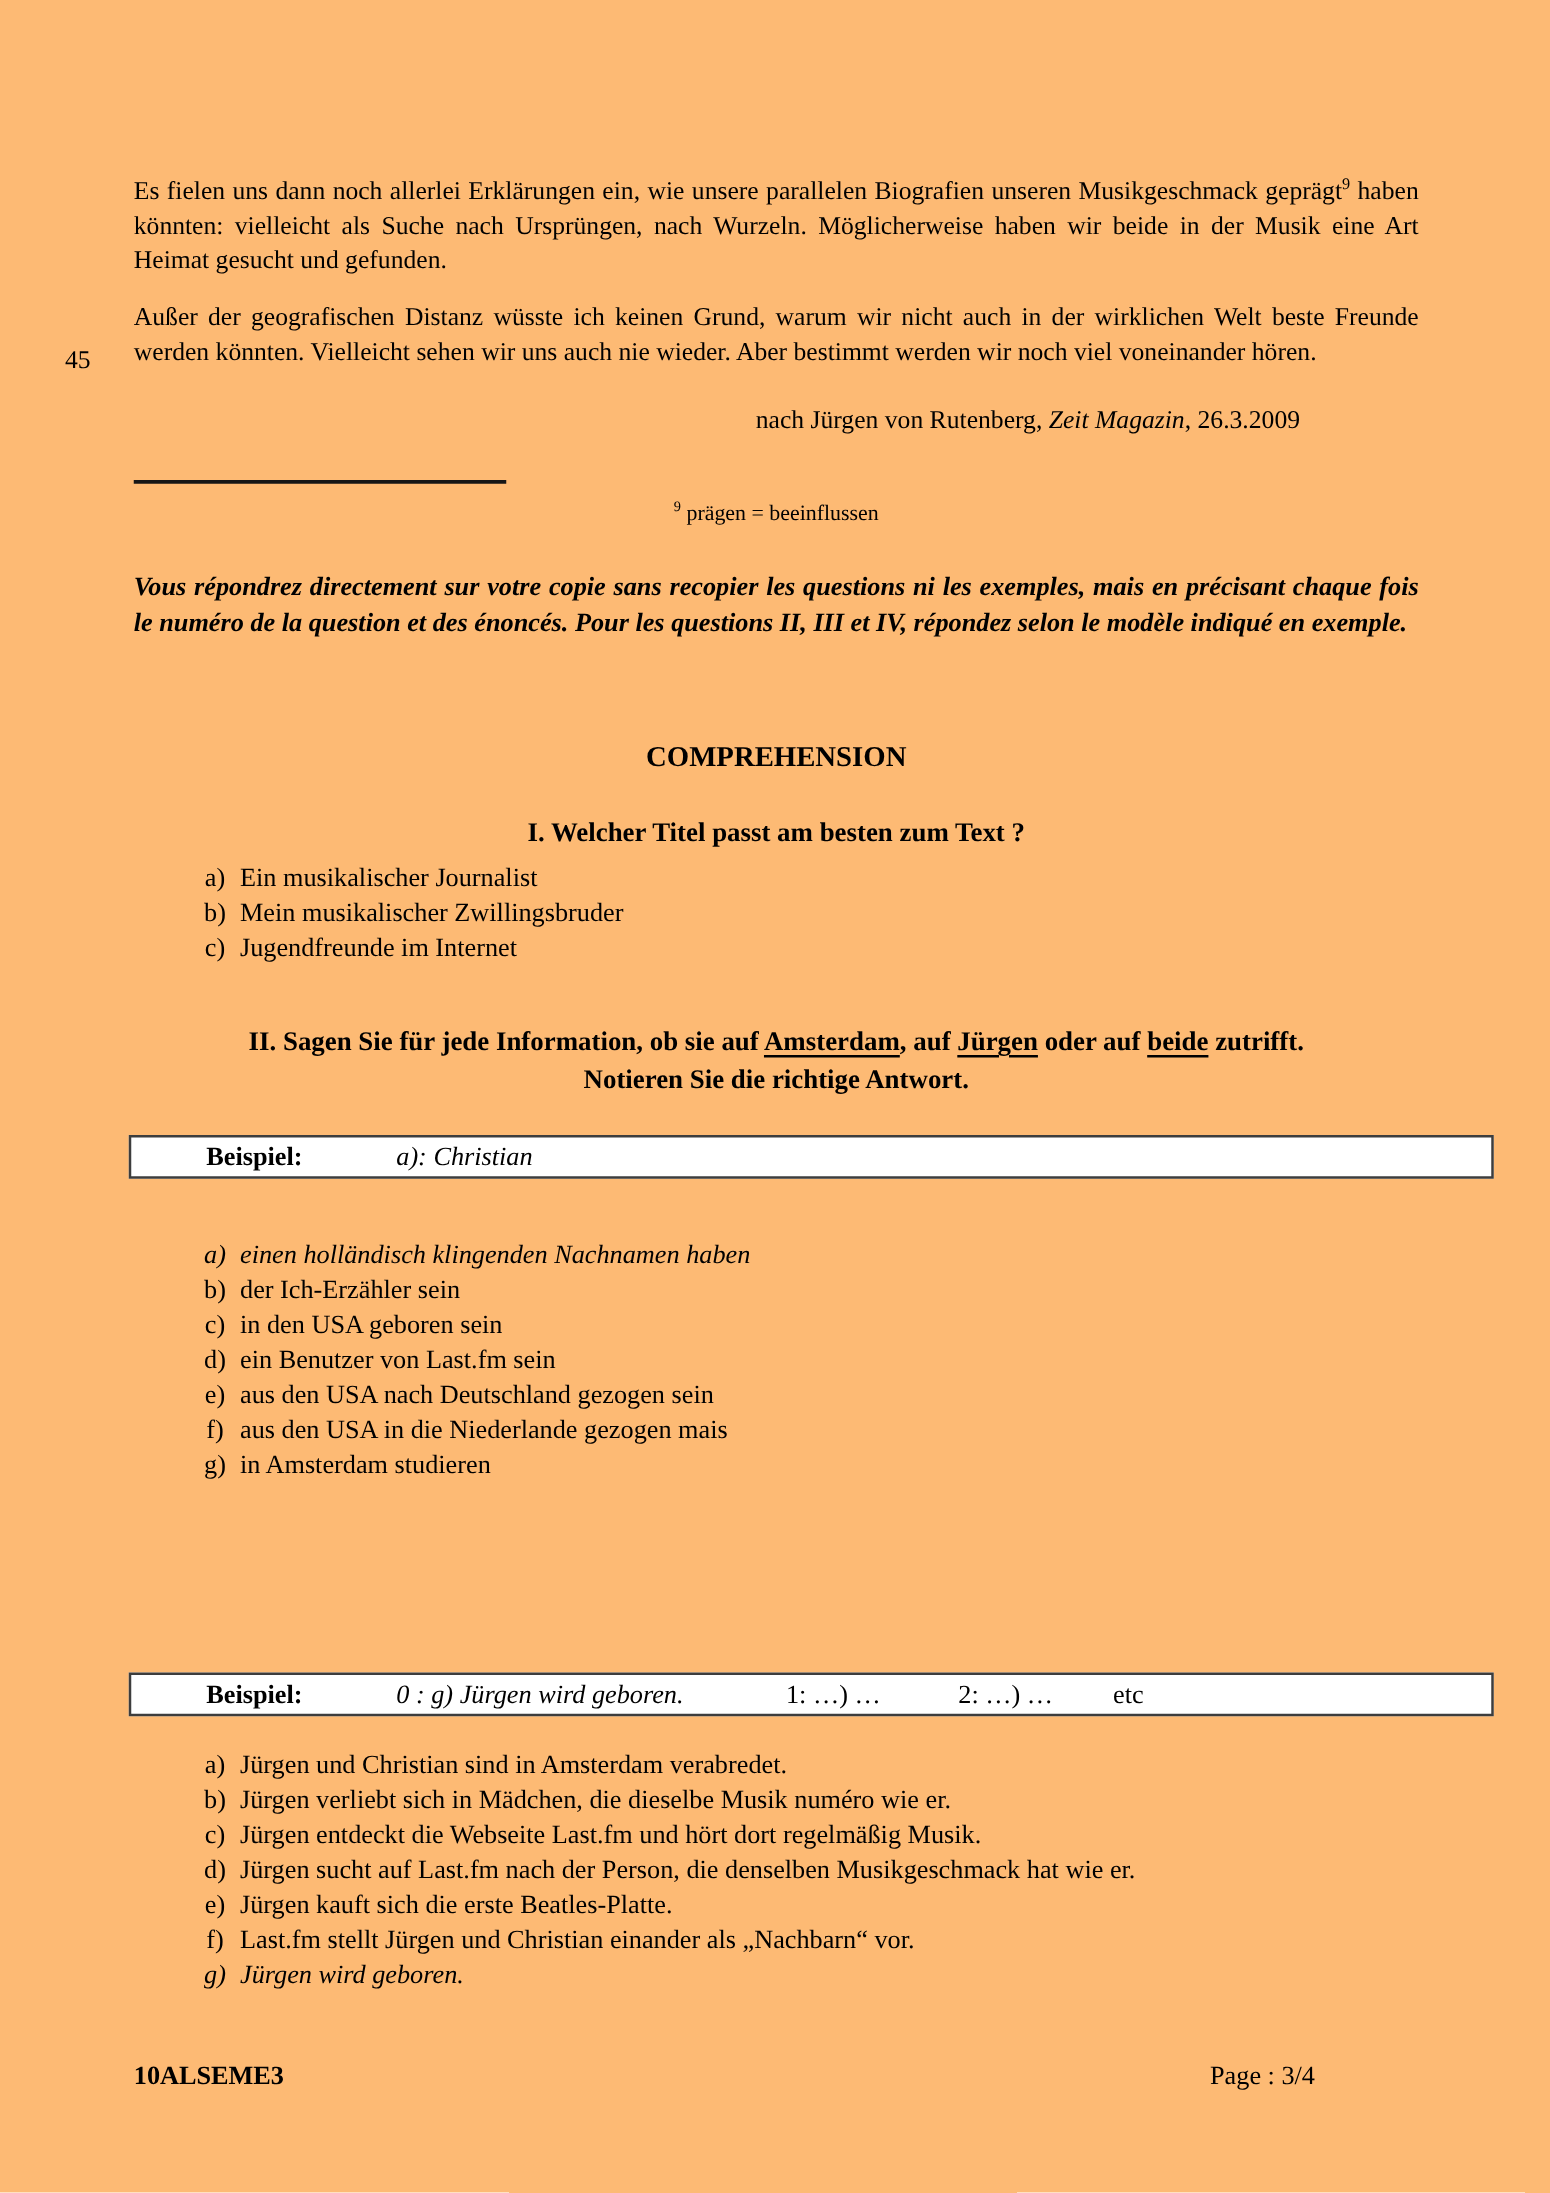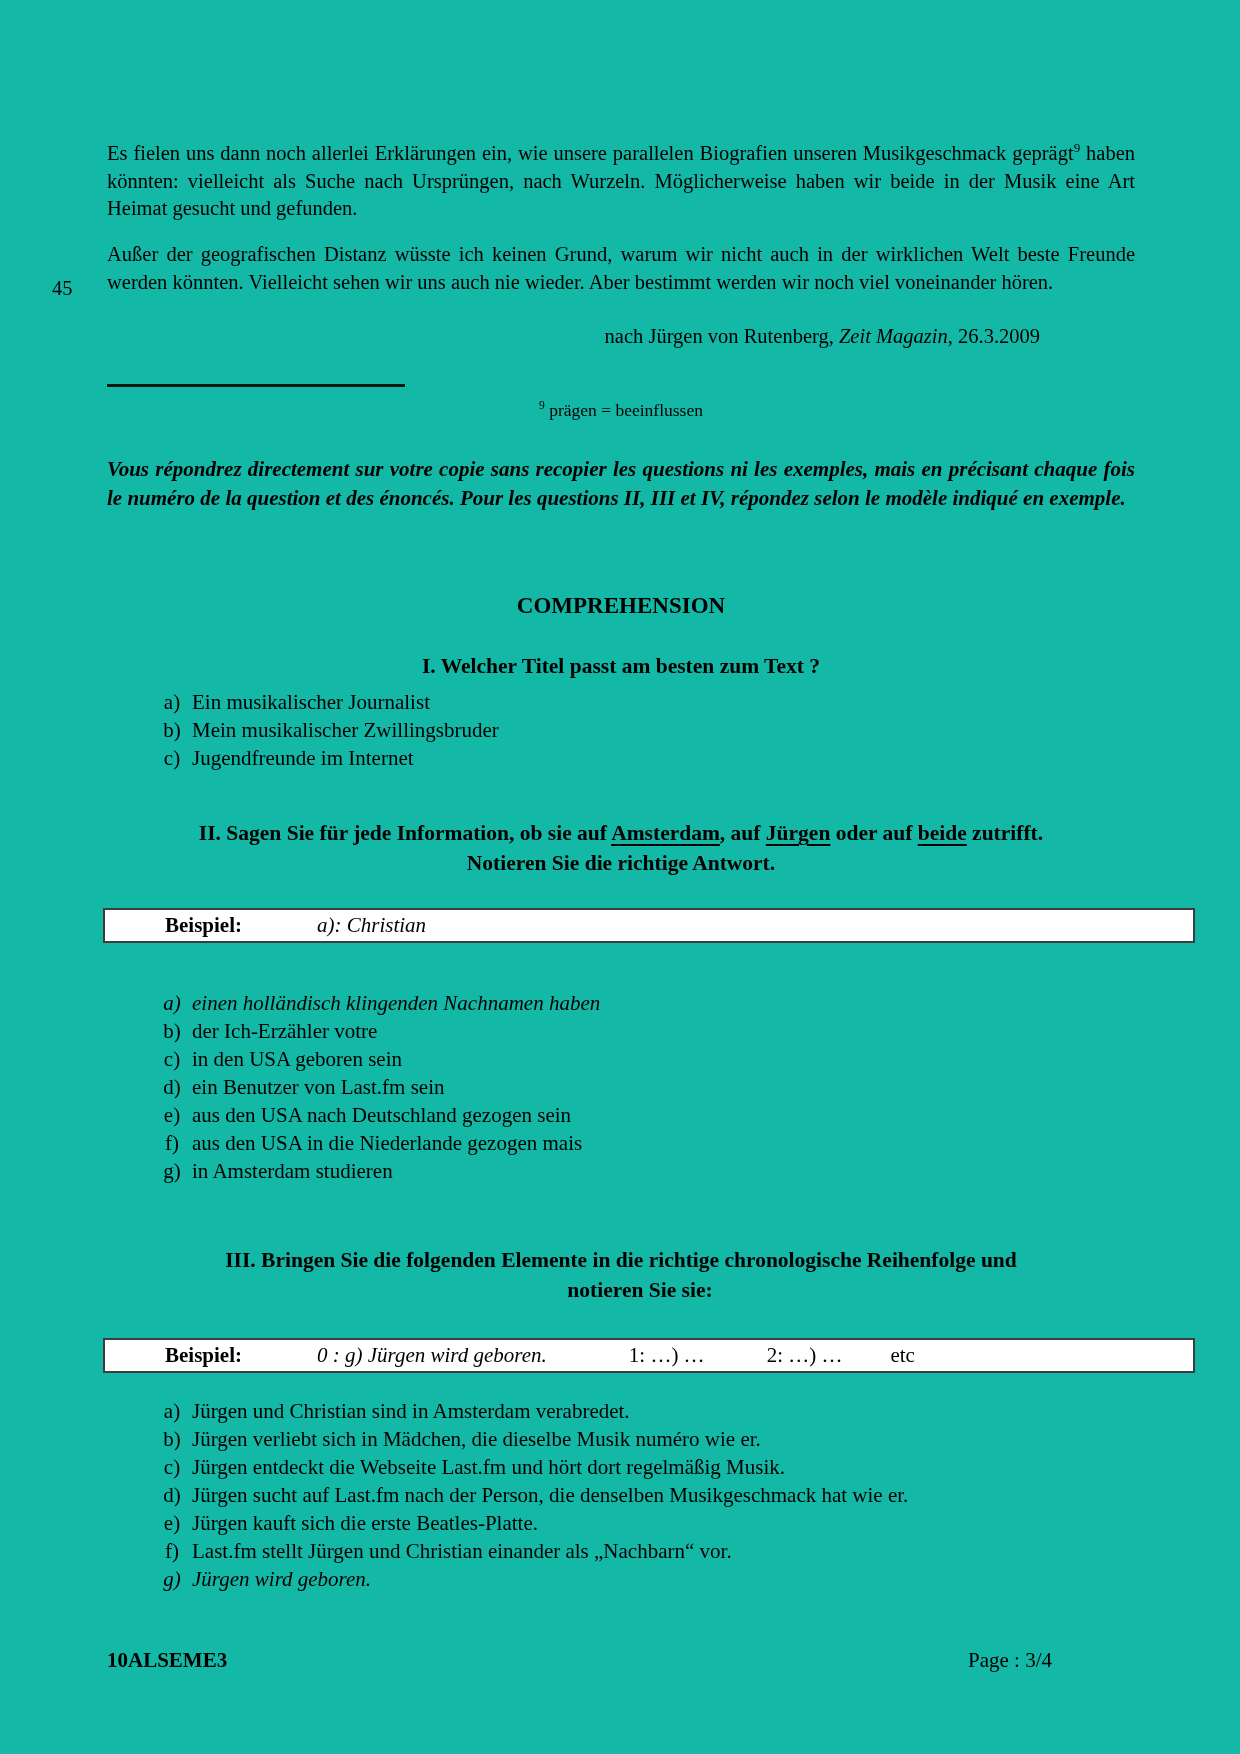--- a/index.html
+++ b/index.html
@@ -1,20 +1,20 @@
 <!DOCTYPE html>
 <html><head>
 <meta charset="utf-8">
 <style>
   html,body { margin:0; padding:0; background:#ffffff; }
   .page {
     position:relative;
     width:1240px;
     height:1754px;
-    background:#14b8a6;
+    background:#fdba74;
     color:#000;
     font-family:"Liberation Serif","DejaVu Serif",serif;
     overflow:hidden;
   }
   .abs { position:absolute;text-align:center; }
   .col { left:107px; width:1028px; }
 
   .body-text {
     font-size:20.5px;
     line-height:27.5px;
@@ -138,21 +138,21 @@
     <span class="b-ex">a):  Christian</span>
   </div>
 
   <div class="abs col items" style="top:989px;">
     <div class="item-row it">
         <span class="lbl">a)</span>
         <span>einen holländisch klingenden Nachnamen haben</span>
       </div>
     <div class="item-row">
         <span class="lbl">b)</span>
-        <span>der Ich-Erzähler votre</span>
+        <span>der Ich-Erzähler sein</span>
       </div>
     <div class="item-row">
         <span class="lbl">c)</span>
         <span>in den USA geboren sein</span>
       </div>
     <div class="item-row">
         <span class="lbl">d)</span>
         <span>ein Benutzer von Last.fm sein</span>
       </div>
     <div class="item-row">
@@ -162,24 +162,20 @@
     <div class="item-row">
         <span class="lbl">f)</span>
         <span>aus den USA in die Niederlande gezogen mais</span>
       </div>
     <div class="item-row">
         <span class="lbl">g)</span>
         <span>in Amsterdam studieren</span>
       </div>
   </div>
 
-  <div class="abs col q-title" style="top:1245px;">
-    <span>III. Bringen Sie die folgenden Elemente in die richtige chronologische Reihenfolge und</span>
-    <span class="indent2">notieren Sie sie:</span>
-  </div>
 
   <div class="abs bx" style="top:1338px;">
     <span class="b-label">Beispiel:</span>
     <span class="b-ex">0 :  g) Jürgen wird geboren.</span>
     <span class="b-one">1: …) …</span>
     <span class="b-two">2: …) …</span>
     <span class="b-etc">etc</span>
   </div>
 
   <div class="abs col items" style="top:1397px;">

